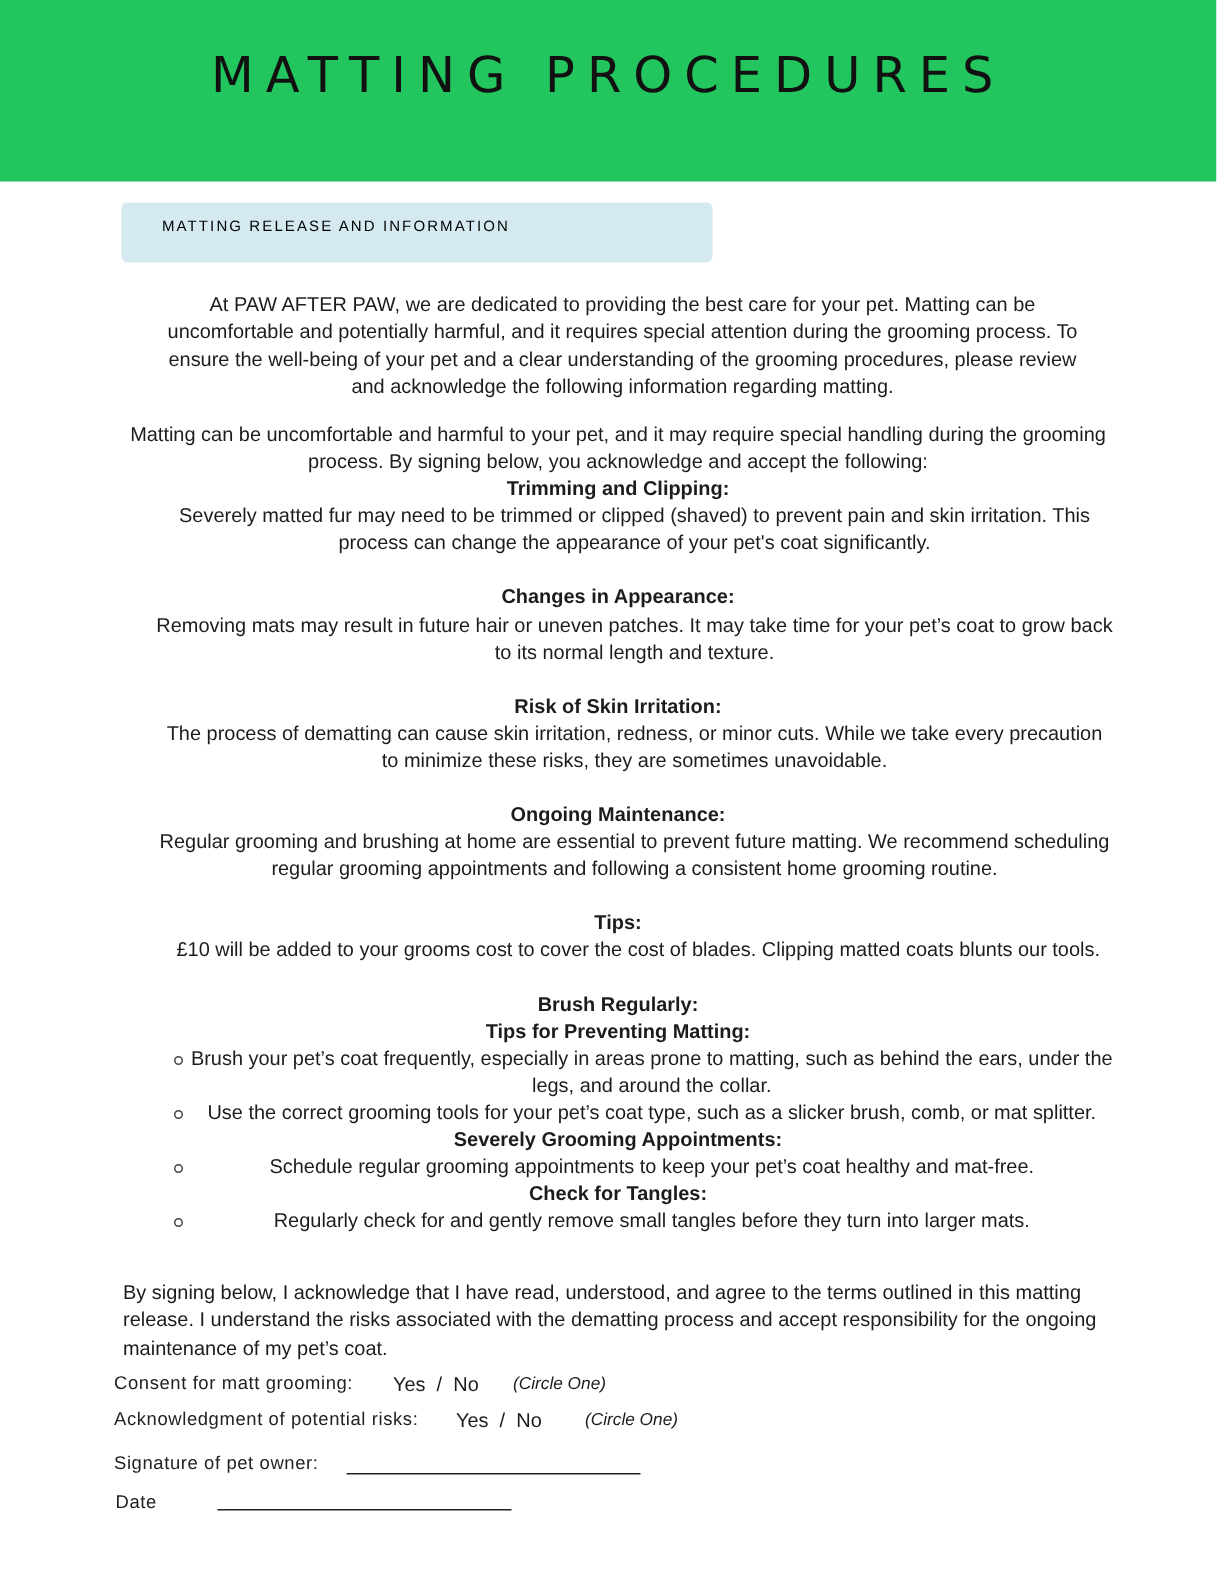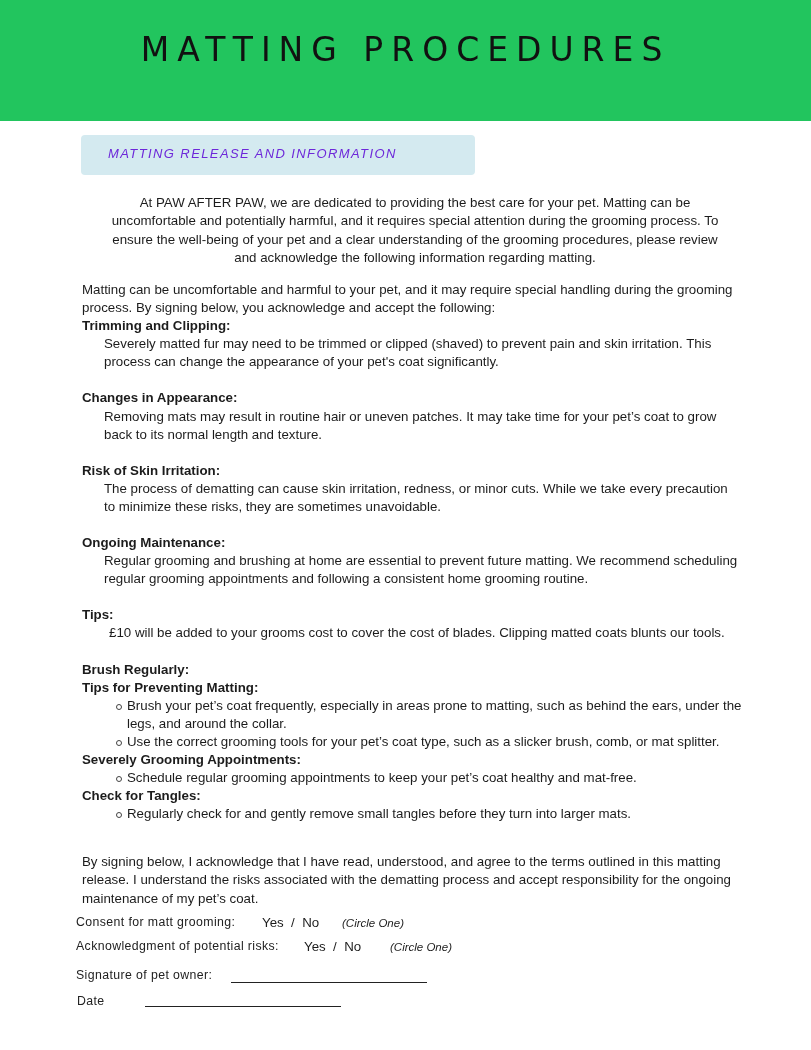--- a/index.html
+++ b/index.html
@@ -4,24 +4,24 @@
 <style>
   html, body { margin:0; padding:0; background:#ffffff; }
   body { width:811px; height:1050px; position:relative; overflow:hidden;
          font-family:"Liberation Sans", sans-serif; color:#1c1c1c; }
   .header { position:absolute; left:0; top:0; width:811px; height:121px; background:#22c55e; }
   .title { position:absolute; left:0; right:0; top:30px; text-align:center;
            font-family:"DejaVu Sans", sans-serif; font-weight:normal; font-size:33px;
            letter-spacing:8px; color:#111; }
   .section-tag { position:absolute; left:81px; top:135px; width:394px; height:40px;
                  background:#d4eaf0; border-radius:4px; }
-  .section-tag span { position:absolute; left:27px; top:11px; font-size:13px; letter-spacing:1.4px; color:#6d28d9;font-style:italic; }
+  .section-tag span { position:absolute; left:27px; top:11px; font-size:10px; letter-spacing:1.4px; color:#000000; }
   .intro { position:absolute; left:110px; width:610px; top:194px; text-align:center;
            font-size:13.3px; line-height:18.3px; }
-  .body { position:absolute; left:82px; width:660px; top:281px; font-size:13.3px; line-height:18.1px; }
+  .body { position:absolute; left:82px; width:660px; top:281px; font-size:13.3px; line-height:18.1px;text-align:center; }
   .body p { margin:0; }
   .h { font-weight:bold; }
   .ind { padding-left:22px; }
   .ind2 { padding-left:27px; }
   .gap { height:18px; }
   .bullet { position:relative; padding-left:45px; }
   .bullet::before { content:""; position:absolute; left:34px; top:7px; width:4px; height:4px;
                     border:1px solid #444; border-radius:50%; }
   .ack { position:absolute; left:82px; width:660px; top:853px; font-size:13.3px; line-height:18.3px; }
   .form { position:absolute; left:76px; font-size:12.3px; color:#222; }
@@ -42,21 +42,21 @@
 </div>
 
 <div class="intro">At PAW AFTER PAW, we are dedicated to providing the best care for your pet. Matting can be uncomfortable and potentially harmful, and it requires special attention during the grooming process. To ensure the well-being of your pet and a clear understanding of the grooming procedures, please review and acknowledge the following information regarding matting.</div>
 
 <div class="body">
   <p>Matting can be uncomfortable and harmful to your pet, and it may require special handling during the grooming process. By signing below, you acknowledge and accept the following:</p>
   <p class="h">Trimming and Clipping:</p>
   <p class="ind">Severely matted fur may need to be trimmed or clipped (shaved) to prevent pain and skin irritation. This process can change the appearance of your pet's coat significantly.</p>
   <div class="gap"></div>
   <p class="h">Changes in Appearance:</p>
-  <p class="ind">Removing mats may result in routine hair or uneven patches. It may take time for your pet’s coat to grow back to its normal length and texture.</p>
+  <p class="ind">Removing mats may result in future hair or uneven patches. It may take time for your pet’s coat to grow back to its normal length and texture.</p>
   <div class="gap"></div>
   <p class="h">Risk of Skin Irritation:</p>
   <p class="ind">The process of dematting can cause skin irritation, redness, or minor cuts. While we take every precaution to minimize these risks, they are sometimes unavoidable.</p>
   <div class="gap"></div>
   <p class="h">Ongoing Maintenance:</p>
   <p class="ind">Regular grooming and brushing at home are essential to prevent future matting. We recommend scheduling regular grooming appointments and following a consistent home grooming routine.</p>
   <div class="gap"></div>
   <p class="h">Tips:</p>
   <p class="ind2">£10 will be added to your grooms cost to cover the cost of blades. Clipping matted coats blunts our tools.</p>
   <div class="gap"></div>

